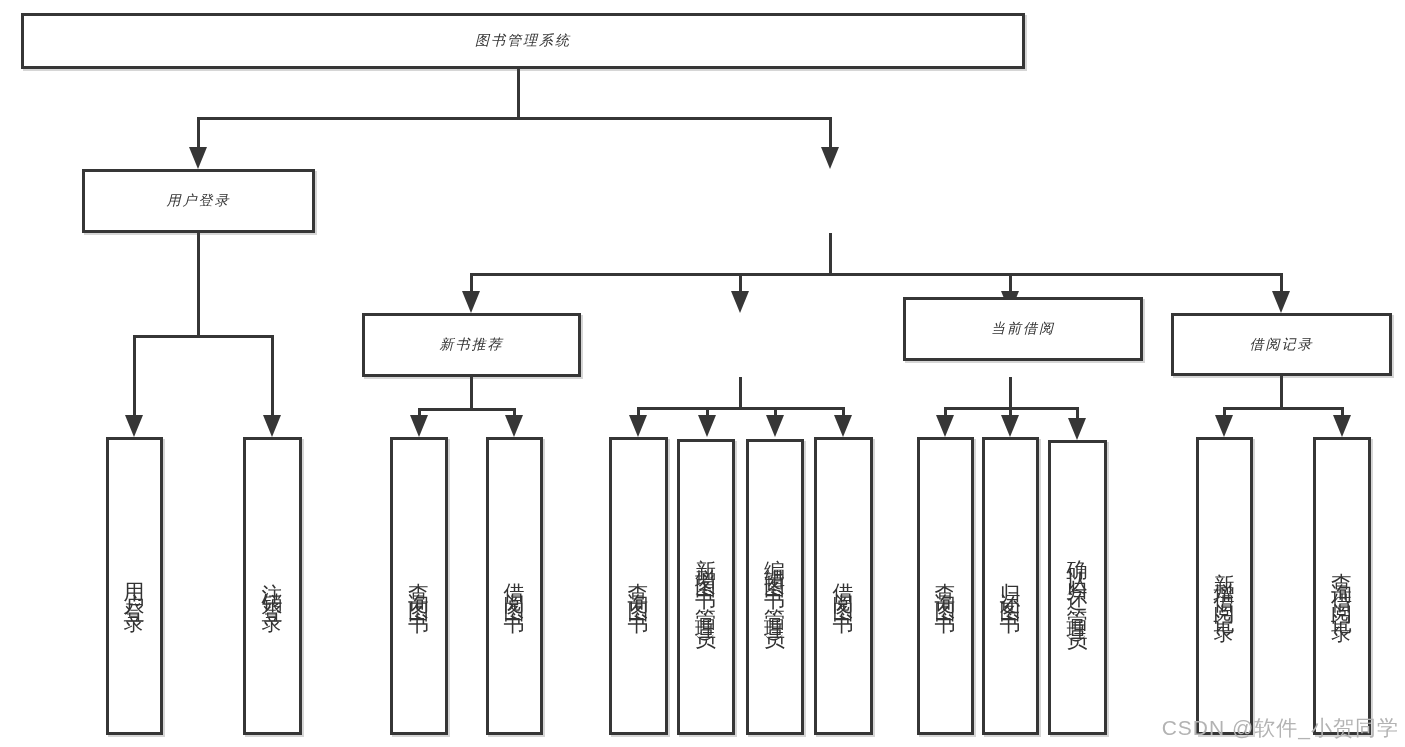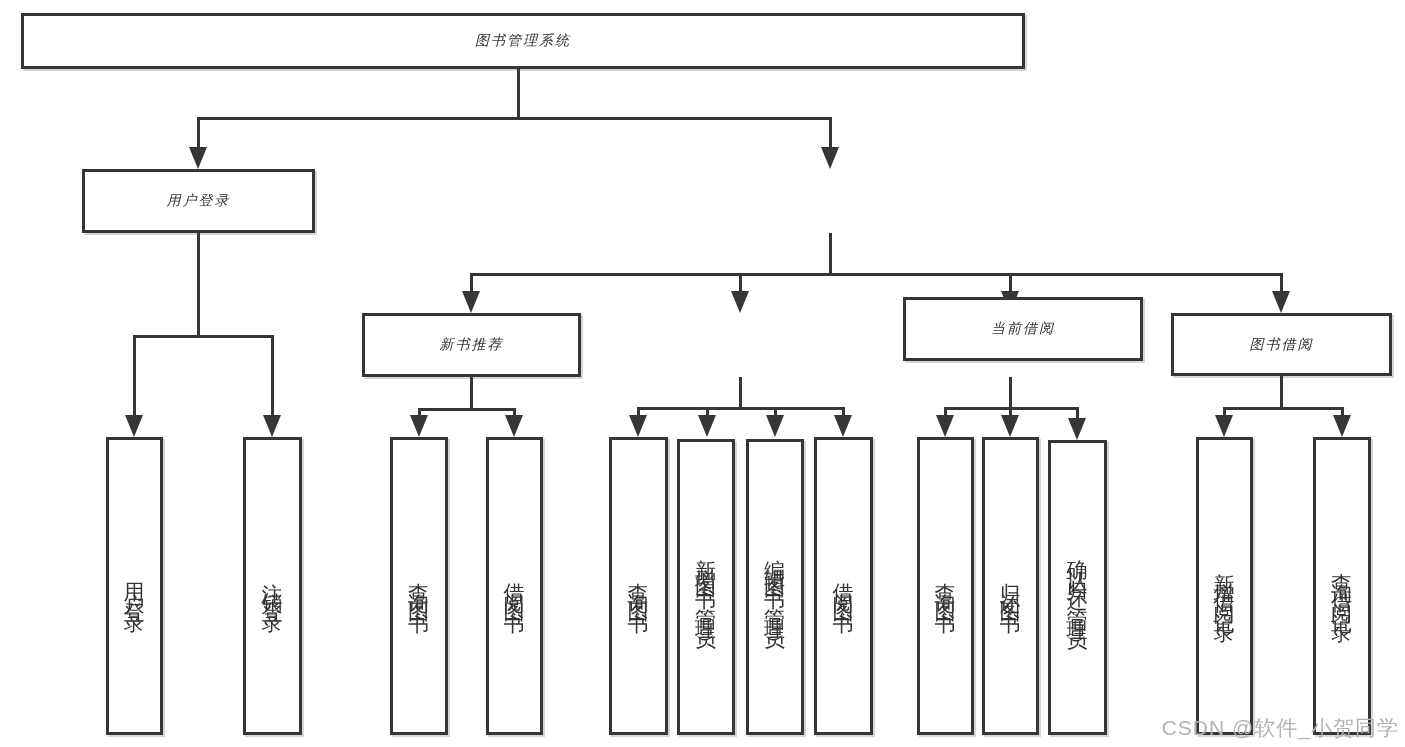--- a/index.html
+++ b/index.html
@@ -94,21 +94,21 @@
     <span class="hlabel">用户登录</span>
   </div>
 
   <div class="box" style="left:362px;top:313px;width:219px;height:64px">
     <span class="hlabel">新书推荐</span>
   </div>
   <div class="box" style="left:903px;top:297px;width:240px;height:64px">
     <span class="hlabel">当前借阅</span>
   </div>
   <div class="box" style="left:1171px;top:313px;width:221px;height:63px">
-    <span class="hlabel">图书借阅</span>
+    <span class="hlabel">借阅记录</span>
   </div>
 
   <div class="box" style="left:106px;top:437px;width:57px;height:298px">
     <span class="vlabel">用户登录</span>
   </div>
   <div class="box" style="left:243px;top:437px;width:59px;height:298px">
     <span class="vlabel">注销登录</span>
   </div>
 
   <div class="box" style="left:390px;top:437px;width:58px;height:298px">

